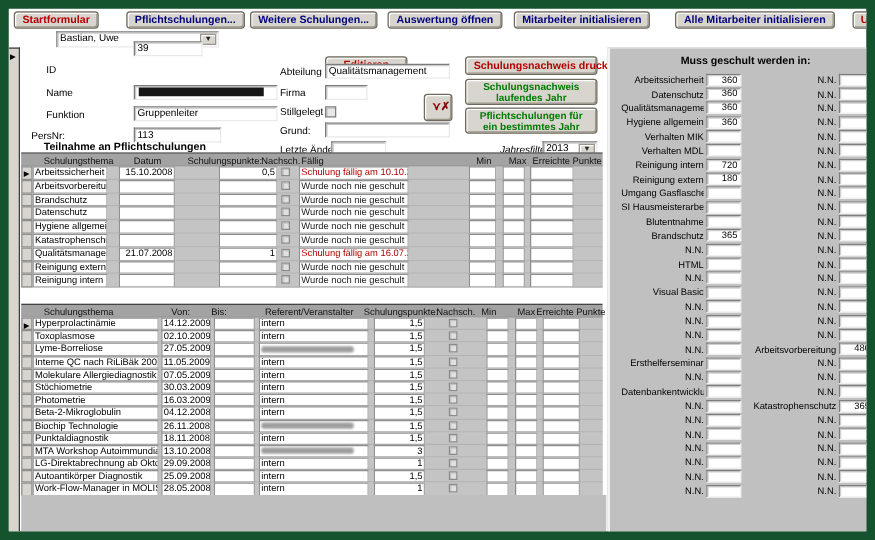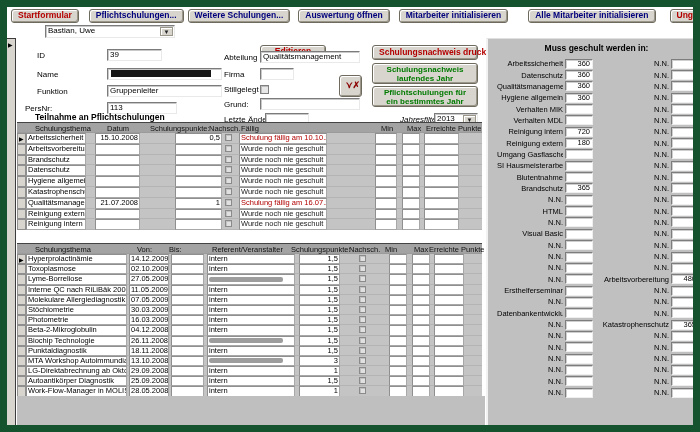--- a/index.html
+++ b/index.html
@@ -9,21 +9,21 @@
   
   .btn3d{background:#d8d5ce;border:1px solid #6e6a5e;border-radius:3px;
     box-shadow:inset 1px 1px 0 #ffffff, inset -1px -1px 0 #9a968a;
     font-family:"Liberation Sans",sans-serif;font-weight:bold;font-size:8.5px;
     padding:1px 6px;white-space:nowrap;cursor:default;line-height:1.1;}
   .navy{color:#00007d}.red{color:#b40000}.green{color:#007a00}
   
   .toolbar{position:absolute;left:4px;top:2px;height:15px;display:flex;align-items:flex-start;}
   .toolbar .btn3d{height:14px;}
   .toolbar .btn3d:nth-child(1){margin-left:0;}
-  .toolbar .btn3d:nth-child(2){margin-left:10px;}
+  .toolbar .btn3d:nth-child(2){margin-left:22px;}
   .toolbar .btn3d:nth-child(3){margin-left:4px;}
   .toolbar .btn3d:nth-child(4){margin-left:8px;}
   .toolbar .btn3d:nth-child(5){margin-left:9px;}
   .toolbar .btn3d:nth-child(6){margin-left:20px;}
   .toolbar .btn3d:nth-child(7){margin-left:14px;}
   
   .field{position:absolute;background:#fff;border:1px solid #7b7b7b;
     border-right-color:#e9e9e9;border-bottom-color:#e9e9e9;
     box-shadow:inset 1px 1px 0 #c9c9c9;font-size:8px;line-height:10px;padding:0 2px;
     overflow:hidden;white-space:nowrap;}
@@ -109,21 +109,21 @@
   <div class="field combo" style="left:38px;top:18px;width:130px;height:13px;">
     <span>Bastian, Uwe</span>
     <span class="dd">▼</span>
   </div>
 
   <div class="formsel">
     <span class="arr">▶</span>
   </div>
 
   <span class="lbl" style="left:30px;top:44px;">ID</span>
-  <div class="field" style="left:100px;top:42px;width:55px;height:12px;">
+  <div class="field" style="left:100px;top:26px;width:55px;height:12px;">
     <span>39</span>
   </div>
   <span class="lbl" style="left:30px;top:63px;">Name</span>
   <div class="field" style="left:100px;top:61px;width:115px;height:12px;">
     <div class="bar-black"></div>
   </div>
   <span class="lbl" style="left:30px;top:80px;">Funktion</span>
   <div class="field" style="left:100px;top:78px;width:115px;height:12px;">
     <span>Gruppenleiter</span>
   </div>

